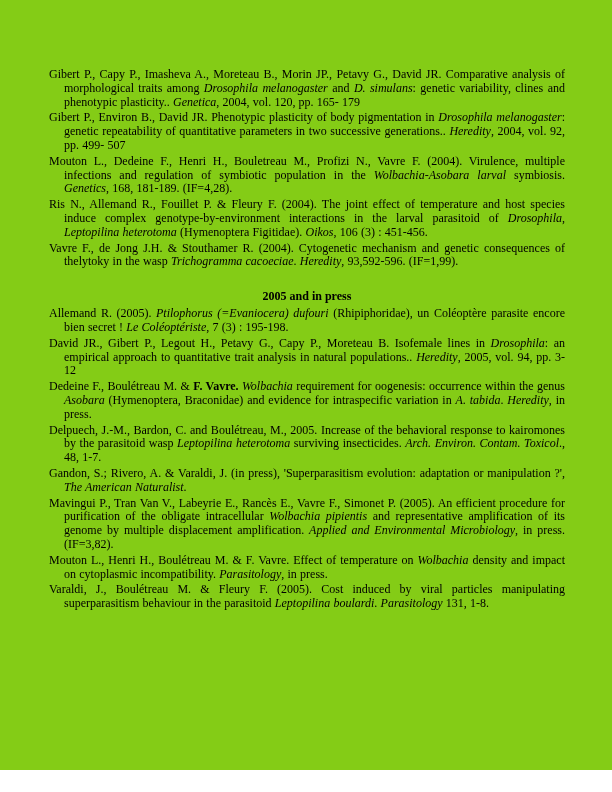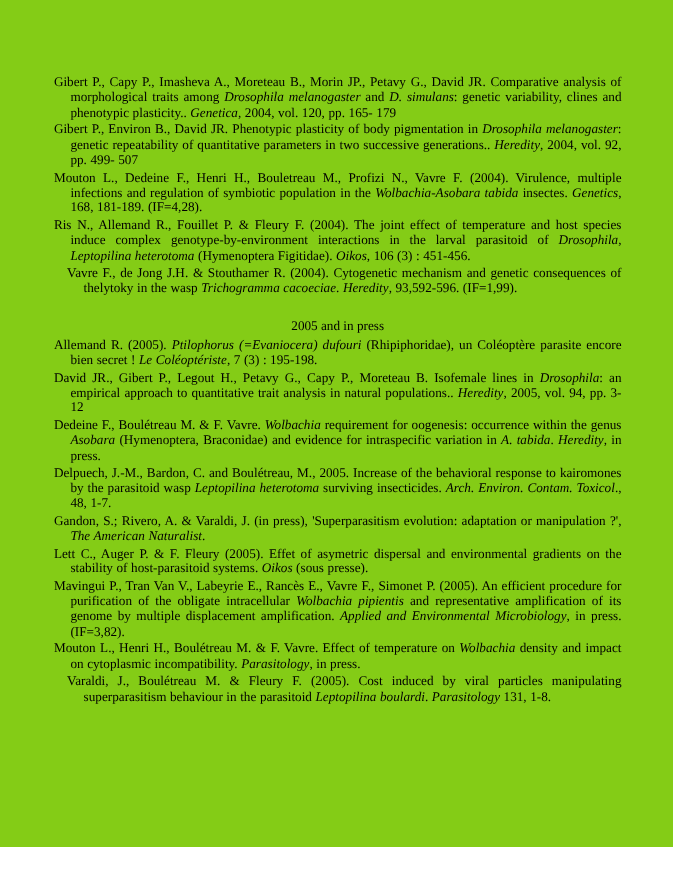--- a/index.html
+++ b/index.html
@@ -20,52 +20,51 @@
   }
   .ref {
     margin: 0 0 2px 0;
     font-size: 12px;
     line-height: 13.8px;
     text-align: justify;
     padding-left: 15px;
     text-indent: -15px;
     word-spacing: 0.02em;
   }
-  .ref:last-child { margin-bottom: 0; margin-left: 12px; }
+  .ref:last-child { margin-bottom: 0; }
   .it { font-style: italic; }
-  .bd { font-weight: normal; }
+  .bd { font-weight: bold; }
   .rg { font-style: normal; font-weight: normal; }
   .section-heading {
     font-size: 12px;
     line-height: 14px;
-    font-weight: normal;
+    font-weight: bold;
     text-align: center;
     margin: 20px 0 4px 0;
   }
 </style>
 </head>
 <body>
 
 <div class="page">
 
   <div class="ref-section">
       <p class="ref"><span class="rg">Gibert P., Capy P., Imasheva A., Moreteau B., Morin JP., Petavy G., David JR. Comparative analysis of morphological traits among </span><span class="it">Drosophila melanogaster</span><span class="rg"> and </span><span class="it">D. simulans</span><span class="rg">: genetic variability, clines and phenotypic plasticity.. </span><span class="it">Genetica</span><span class="rg">, 2004, vol. 120, pp. 165- 179</span></p>
       <p class="ref"><span class="rg">Gibert P., Environ B., David JR. Phenotypic plasticity of body pigmentation in </span><span class="it">Drosophila melanogaster</span><span class="rg">: genetic repeatability of quantitative parameters in two successive generations.. </span><span class="it">Heredity</span><span class="rg">, 2004, vol. 92, pp. 499- 507</span></p>
-      <p class="ref"><span class="rg">Mouton L., Dedeine F., Henri H., Bouletreau M., Profizi N., Vavre F. (2004). Virulence, multiple infections and regulation of symbiotic population in the </span><span class="it">Wolbachia-Asobara tabida</span><span class="rg"> insectes. </span><span class="it">Genetics</span><span class="rg">, 168, 181-189. (IF=4,28).</span></p>
+      <p class="ref"><span class="rg">Mouton L., Dedeine F., Henri H., Bouletreau M., Profizi N., Vavre F. (2004). Virulence, multiple infections and regulation of symbiotic population in the </span><span class="it">Wolbachia-Asobara larval</span><span class="rg"> symbiosis. </span><span class="it">Genetics</span><span class="rg">, 168, 181-189. (IF=4,28).</span></p>
       <p class="ref"><span class="rg">Ris N., Allemand R., Fouillet P. &amp; Fleury F. (2004). The joint effect of temperature and host species induce complex genotype-by-environment interactions in the larval parasitoid of </span><span class="it">Drosophila</span><span class="rg">, </span><span class="it">Leptopilina heterotoma</span><span class="rg"> (Hymenoptera Figitidae). </span><span class="it">Oikos</span><span class="rg">, 106 (3) : 451-456.</span></p>
       <p class="ref"><span class="rg">Vavre F., de Jong J.H. &amp; Stouthamer R. (2004). Cytogenetic mechanism and genetic consequences of thelytoky in the wasp </span><span class="it">Trichogramma cacoeciae</span><span class="rg">. </span><span class="it">Heredity</span><span class="rg">, 93,592-596. (IF=1,99).</span></p>
     </div>
 
   <div class="section-heading">2005 and in press</div>
 
   <div class="ref-section">
       <p class="ref"><span class="rg">Allemand R. (2005). </span><span class="it">Ptilophorus (=Evaniocera) dufouri</span><span class="rg"> (Rhipiphoridae), un Coléoptère parasite encore bien secret ! </span><span class="it">Le Coléoptériste</span><span class="rg">, 7 (3) : 195-198.</span></p>
       <p class="ref"><span class="rg">David JR., Gibert P., Legout H., Petavy G., Capy P., Moreteau B. Isofemale lines in </span><span class="it">Drosophila</span><span class="rg">: an empirical approach to quantitative trait analysis in natural populations.. </span><span class="it">Heredity</span><span class="rg">, 2005, vol. 94, pp. 3-12</span></p>
       <p class="ref"><span class="rg">Dedeine F., Boulétreau M. &amp; </span><span class="bd">F. Vavre.</span><span class="rg"> </span><span class="it">Wolbachia</span><span class="rg"> requirement for oogenesis: occurrence within the genus </span><span class="it">Asobara</span><span class="rg"> (Hymenoptera, Braconidae) and evidence for intraspecific variation in </span><span class="it">A. tabida</span><span class="rg">. </span><span class="it">Heredity</span><span class="rg">, in press.</span></p>
       <p class="ref"><span class="rg">Delpuech, J.-M., Bardon, C. and Boulétreau, M., 2005. Increase of the behavioral response to kairomones by the parasitoid wasp </span><span class="it">Leptopilina heterotoma</span><span class="rg"> surviving insecticides. </span><span class="it">Arch. Environ. Contam. Toxicol</span><span class="rg">., 48, 1-7.</span></p>
       <p class="ref"><span class="rg">Gandon, S.; Rivero, A. &amp; Varaldi, J. (in press), 'Superparasitism evolution: adaptation or manipulation ?', </span><span class="it">The American Naturalist</span><span class="rg">.</span></p>
-      <p class="ref"><span class="rg">Lett C., Auger P. &amp; F. Fleury (2005). Effet of asymetric dispersal and environmental gradients on the stability of host-parasitoid systems. </span><span class="it">Oikos</span><span class="rg"> (sous presse).</span></p>
       <p class="ref"><span class="rg">Mavingui P., Tran Van V., Labeyrie E., Rancès E., Vavre F., Simonet P. (2005). An efficient procedure for purification of the obligate intracellular </span><span class="it">Wolbachia pipientis</span><span class="rg"> and representative amplification of its genome by multiple displacement amplification. </span><span class="it">Applied and Environmental Microbiology</span><span class="rg">, in press. (IF=3,82).</span></p>
       <p class="ref"><span class="rg">Mouton L., Henri H., Boulétreau M. &amp; F. Vavre. Effect of temperature on </span><span class="it">Wolbachia</span><span class="rg"> density and impact on cytoplasmic incompatibility. </span><span class="it">Parasitology</span><span class="rg">, in press.</span></p>
       <p class="ref"><span class="rg">Varaldi, J., Boulétreau M. &amp; Fleury F. (2005). Cost induced by viral particles manipulating superparasitism behaviour in the parasitoid </span><span class="it">Leptopilina boulardi</span><span class="rg">.  </span><span class="it">Parasitology</span><span class="rg"> 131, 1-8.</span></p>
     </div>
 
 </div>
 
 </body></html>

